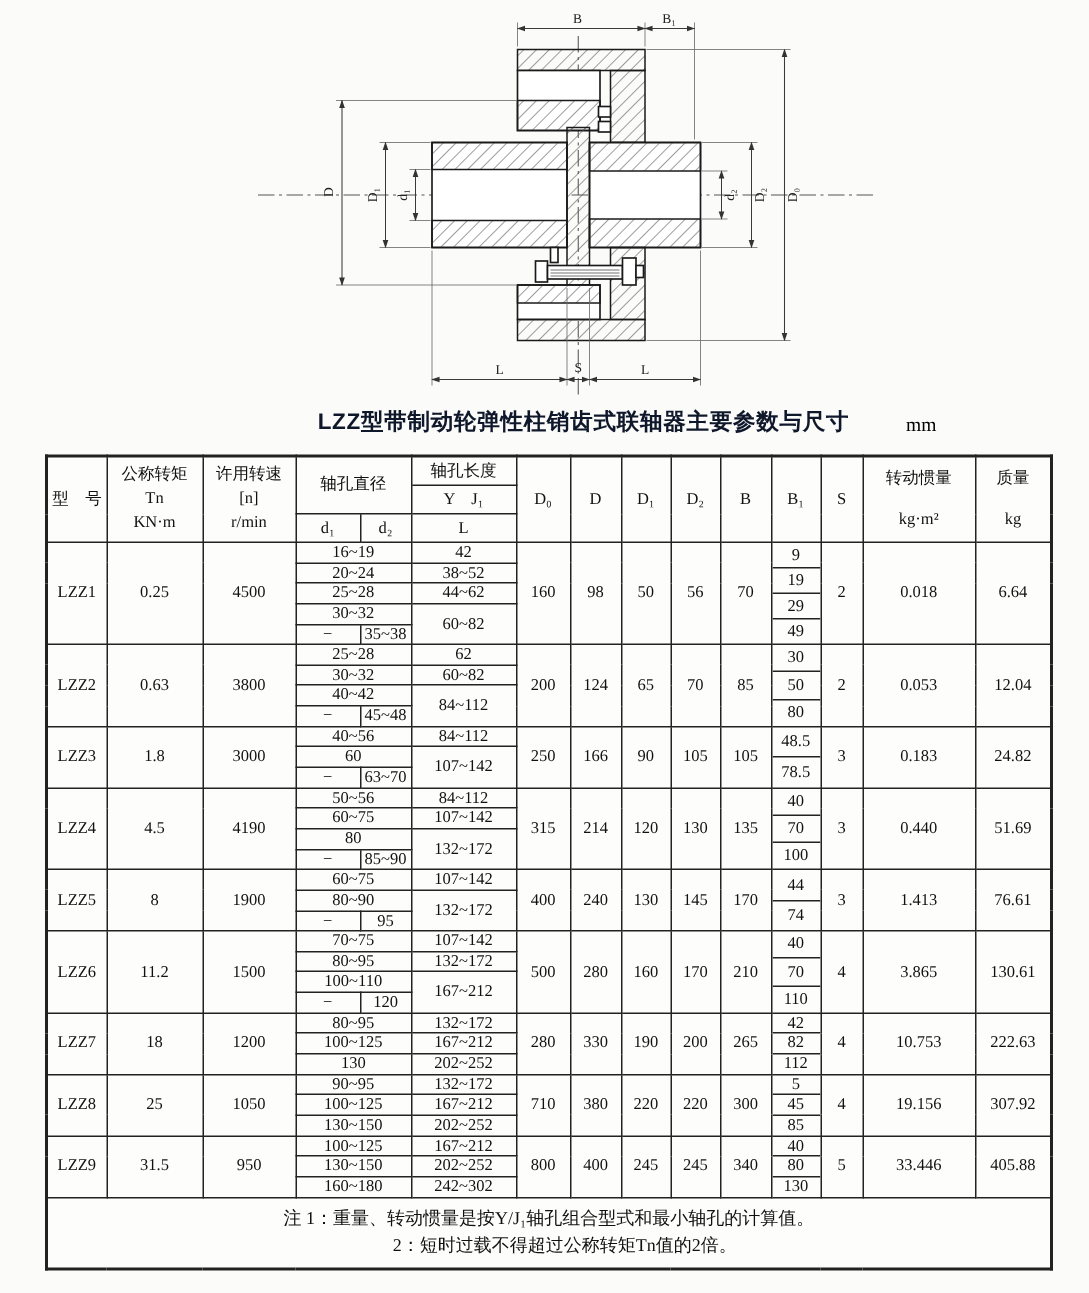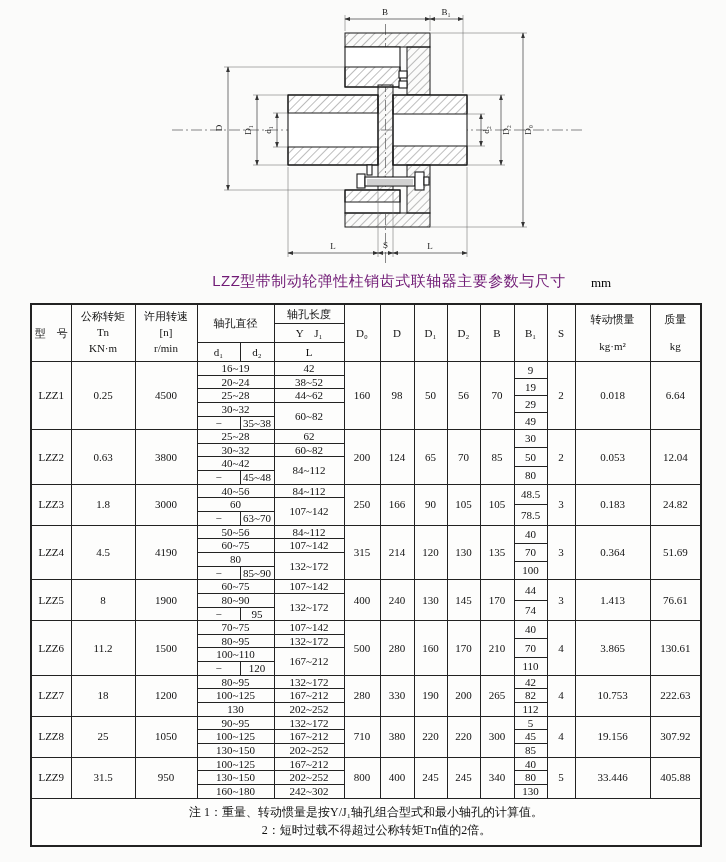--- a/index.html
+++ b/index.html
@@ -15,23 +15,23 @@
   .parth{stroke:#1a1a1a;stroke-width:1;}
   .dim{stroke:#3a3a3a;stroke-width:.7;fill:none;}
   .ext{stroke:#6a6a6a;stroke-width:.55;}
   .cl{stroke:#555;stroke-width:.7;stroke-dasharray:11 3 2 3;}
   .dimtxt{font-size:9px;fill:#222;font-family:"Liberation Serif","DejaVu Serif",serif;}
   
   .title-row{position:absolute;top:272px;left:0;width:726px;height:22px;}
   .doc-title{
     display:block;text-align:center;margin-left:52px;
     font-family:"Liberation Sans","DejaVu Sans",sans-serif;
-    font-weight:normal;font-size:15px;letter-spacing:.5px;color:#701a75;
+    font-weight:bold;font-size:15px;letter-spacing:.5px;color:#0f172a;
   }
-  .unit{position:absolute;left:591px;top:3px;font-size:13px;color:#000;}
+  .unit{position:absolute;left:604px;top:3px;font-size:13px;color:#000;}
   
   #spec{position:absolute;top:303px;left:30px;}
   table{border-collapse:collapse;table-layout:fixed;width:670px;
         font-size:11px;background:#fdfdfc;}
   td{border:1px solid #222;text-align:center;vertical-align:middle;
      padding:0 1px;line-height:1.15;overflow:hidden;}
   table{border:2px solid #222;}
   thead td{height:18px;}
   tr.sr{height:13px;}
   .hstack div{line-height:1.45;}
@@ -337,21 +337,21 @@
           <td rowspan="4">130</td>
           <td rowspan="4">135</td>
           <td rowspan="4" class="b1cell">
             <div class="b1stack">
               <div class="b1v">40</div>
               <div class="b1v">70</div>
               <div class="b1v">100</div>
             </div>
           </td>
           <td rowspan="4">3</td>
-          <td rowspan="4">0.364</td>
+          <td rowspan="4">0.440</td>
           <td rowspan="4">51.69</td>
         </tr>
         <tr class="sr">
           <td colspan="2">60~75</td>
           <td rowspan="1">107~142</td>
         </tr>
         <tr class="sr">
           <td colspan="2">80</td>
           <td rowspan="2">132~172</td>
         </tr>

